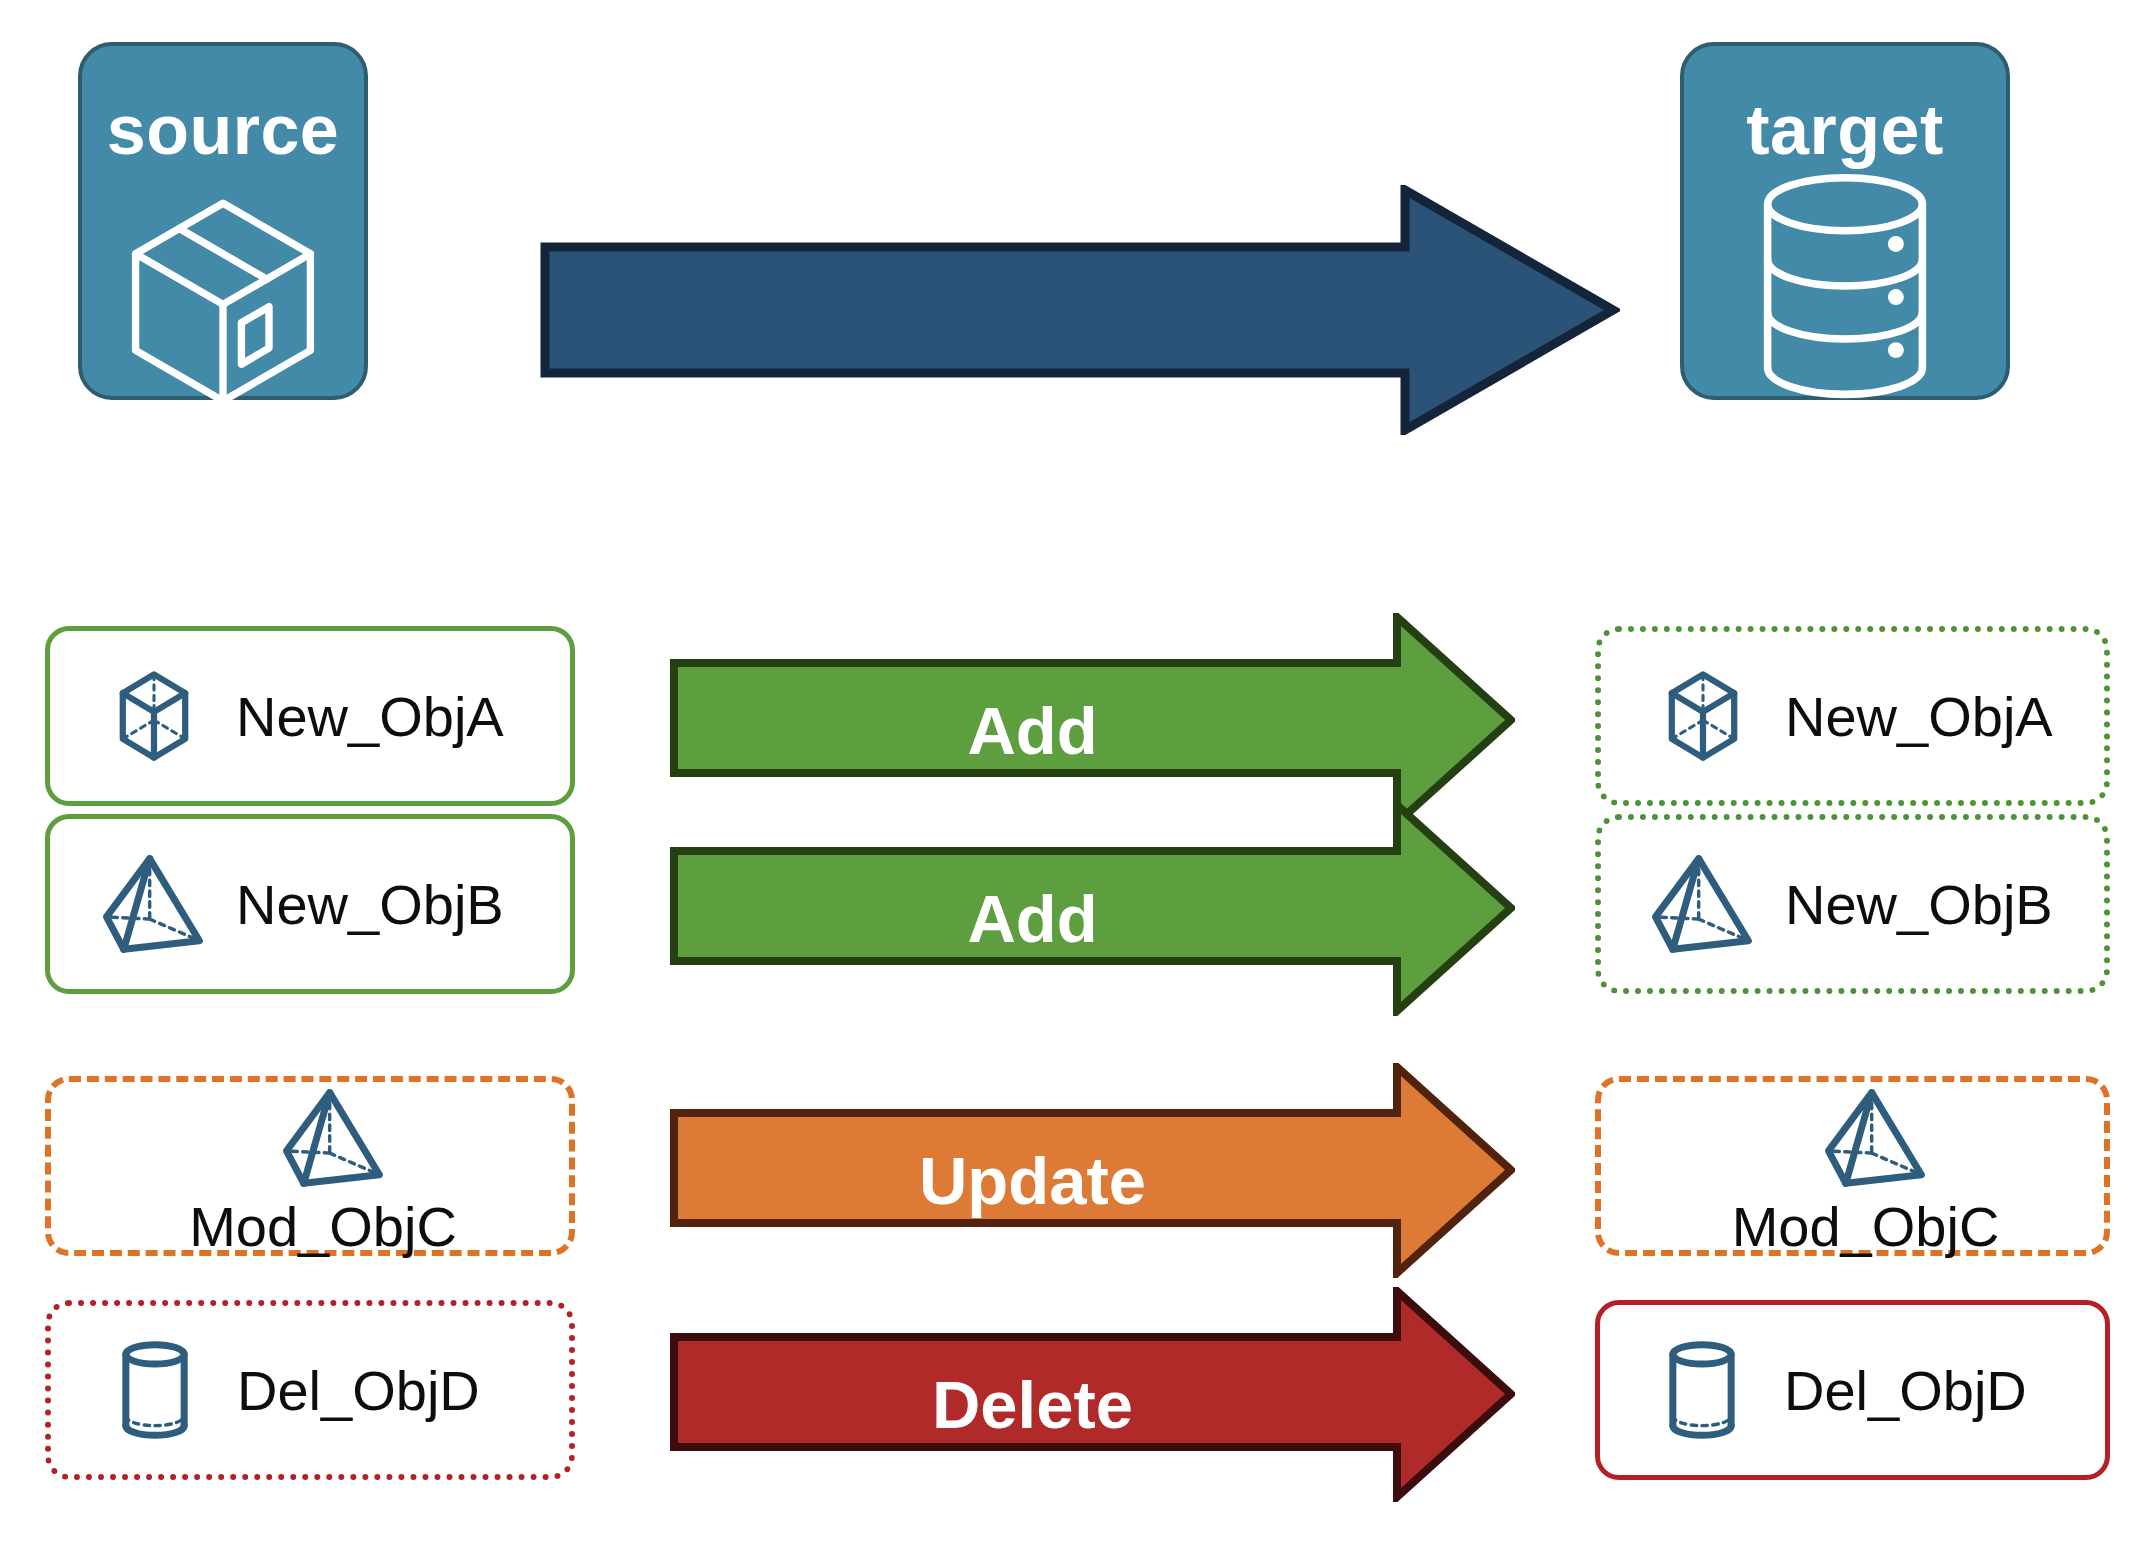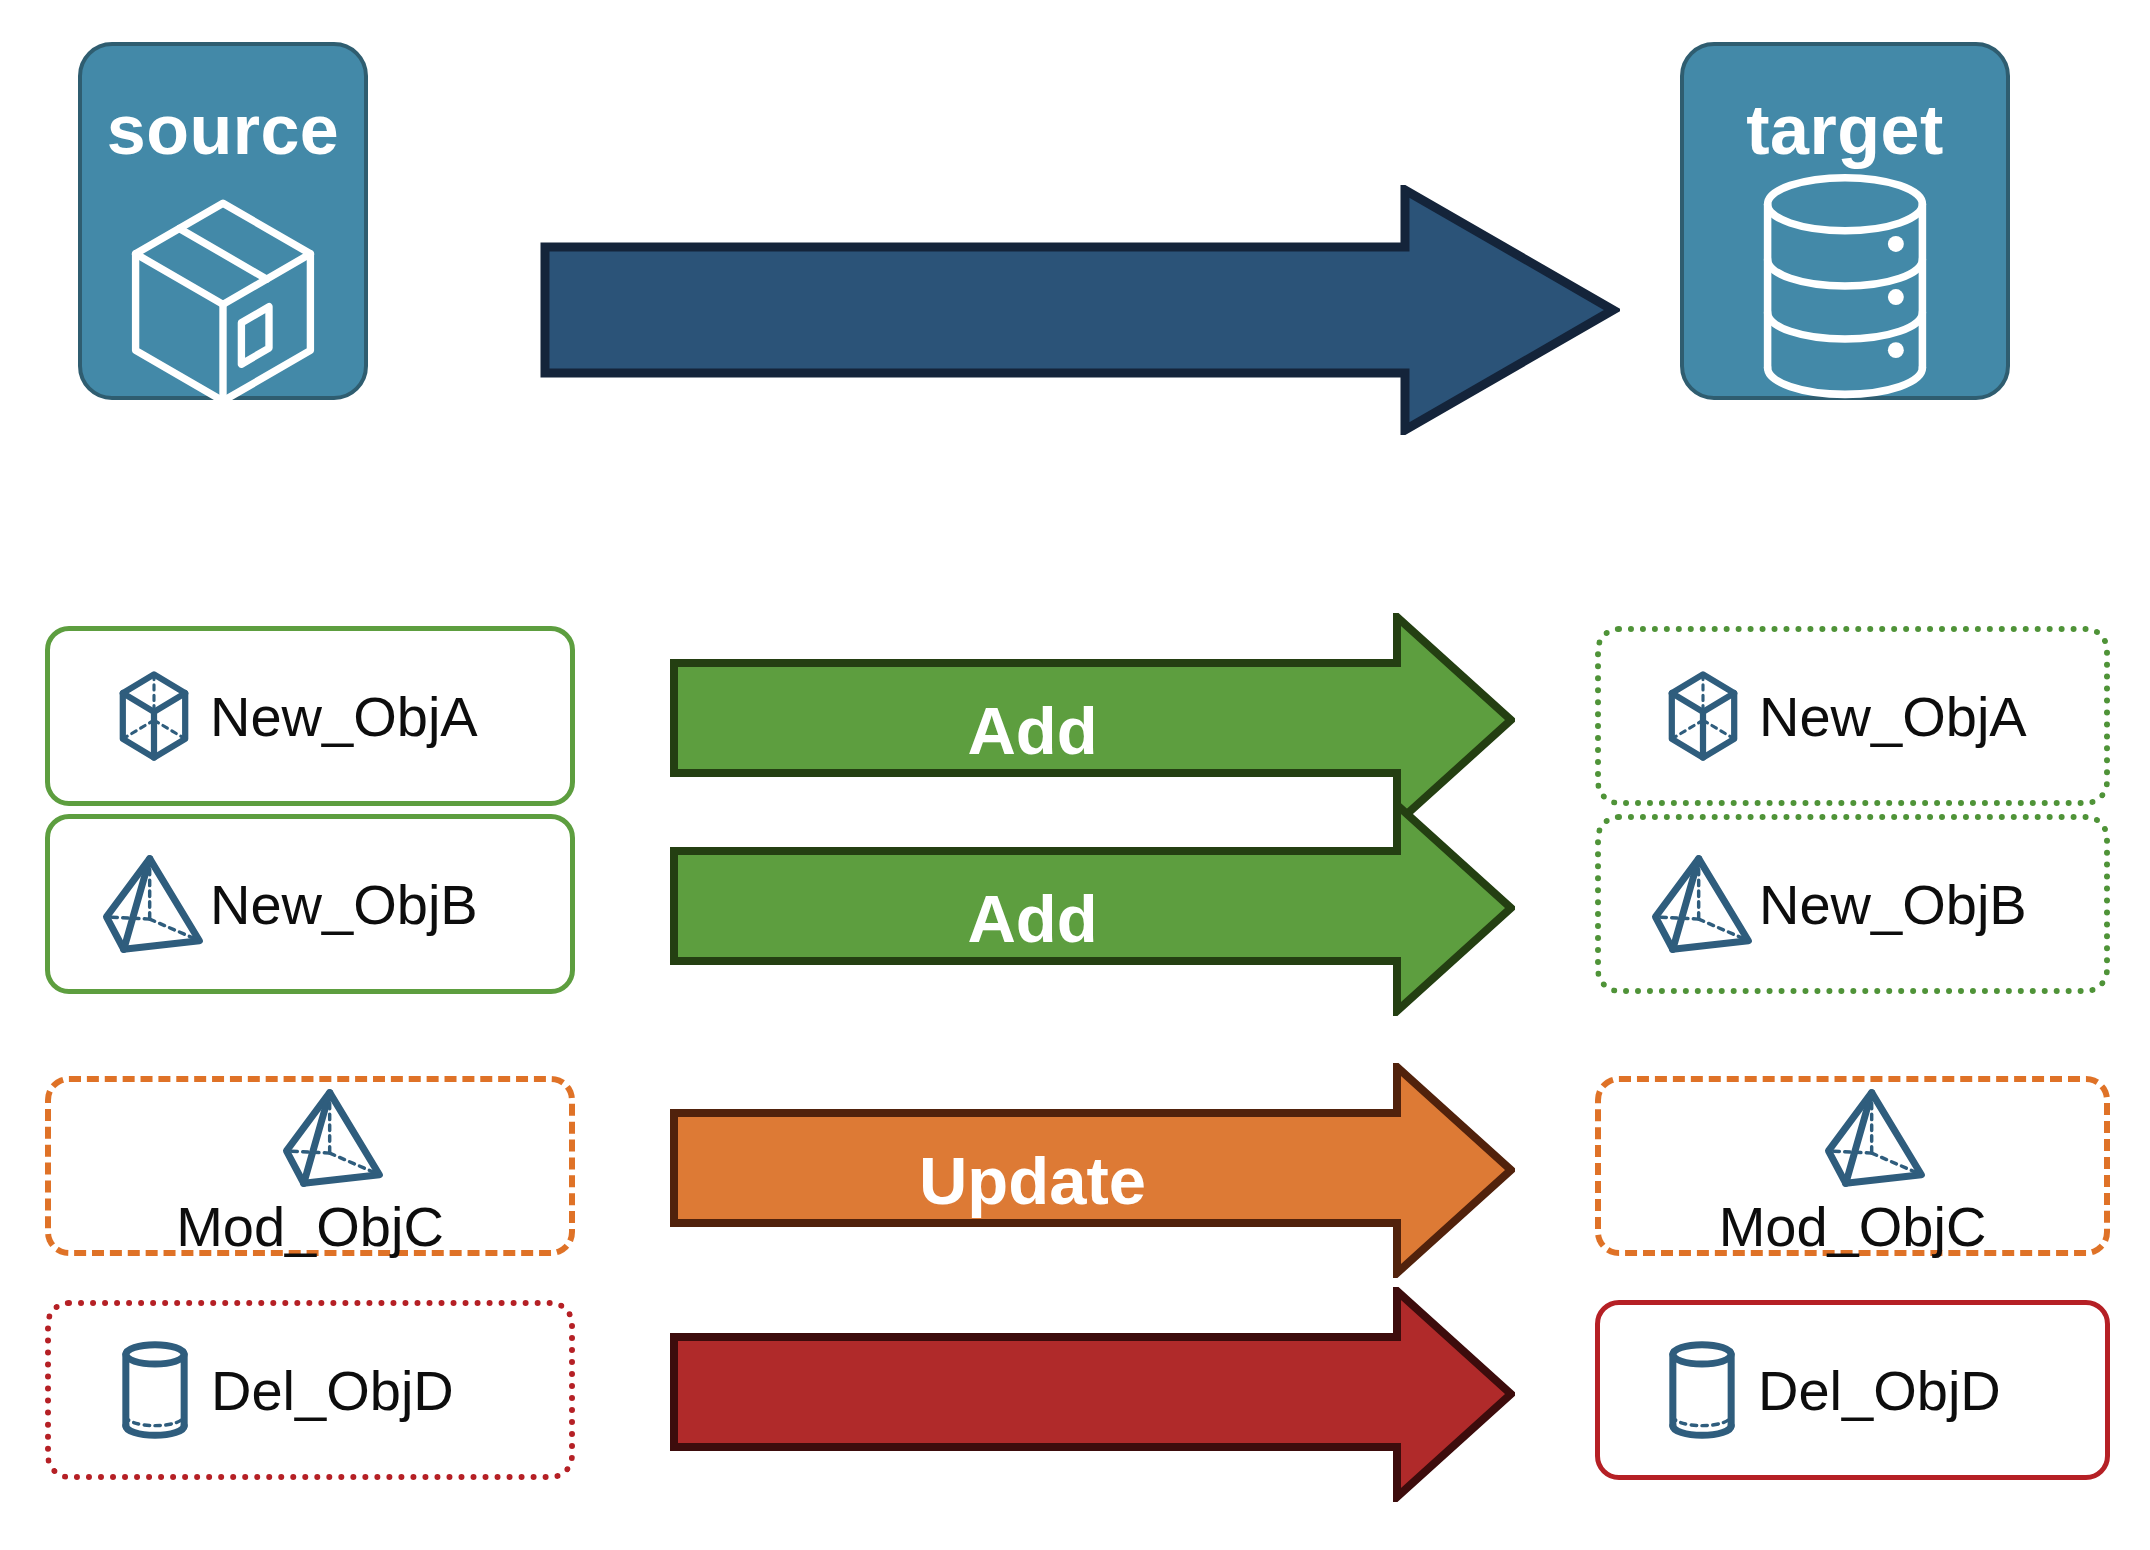--- a/index.html
+++ b/index.html
@@ -32,21 +32,21 @@
 
   .bd-green-solid {border:5px solid #5d9e3f;}
   .bd-green-dotted{border:6px dotted #4f9338;}
   .bd-orange-dash {border:6px dashed #df7227;flex-direction:column;}
   .bd-red-dotted  {border:6px dotted #b52025;}
   .bd-red-solid   {border:5px solid #b52025;}
 
   .obj-icon{width:112px;height:112px;margin-left:48px;flex:0 0 auto;
             display:flex;align-items:center;justify-content:center;}
   .obj-card.right .obj-icon{margin-left:46px;}
-  .obj-label{font-size:56px;color:#0d0d0d;white-space:nowrap;}
+  .obj-label{font-size:56px;color:#0d0d0d;margin-left:26px;white-space:nowrap;}
 
   .flow-arrow{position:absolute;left:670px;top:-5px;width:845px;height:215px;}
   .flow-text{position:absolute;left:670px;width:725px;top:64px;height:96px;
              display:flex;align-items:center;justify-content:center;
              color:#ffffff;font-size:67px;pointer-events:none;font-weight:bold;}
 
   .bigtext{position:absolute;left:545px;width:860px;top:245px;height:122px;
            display:flex;align-items:center;justify-content:center;
            color:#ffffff;font-size:50px;}
 </style>
@@ -226,20 +226,21 @@
         </svg>
       </span>
       <span class="obj-label">Del_ObjD</span>
     </div>
 
     <div class="flow-arrow">
       <svg width="845" height="215" viewBox="0 0 845 215" preserveAspectRatio="none">
         <polygon points="4,50 727,50 727,4 841,107 727,210 727,160 4,160" fill="#b02a2a" stroke="#3d0c0c" stroke-width="8" stroke-linejoin="miter"></polygon>
       </svg>
     </div>
+    <div class="flow-text">Delete</div>
 
     <div class="obj-card right bd-red-solid">
       <span class="obj-icon">
         <svg width="92" height="108" viewBox="0 0 70 100" fill="none" stroke="#2f5d7d" stroke-width="6.5" stroke-linejoin="round" stroke-linecap="round">
           <ellipse cx="35" cy="17" rx="27" ry="9"></ellipse>
           <path d="M8 17 V83"></path>
             <path d="M62 17 V83"></path>
           <path d="M8 83 a27 9 0 0 0 54 0"></path>
           <path d="M8 74 a27 9 0 0 0 54 0" stroke-width="3.2" stroke-dasharray="5 5"></path>
         </svg>

